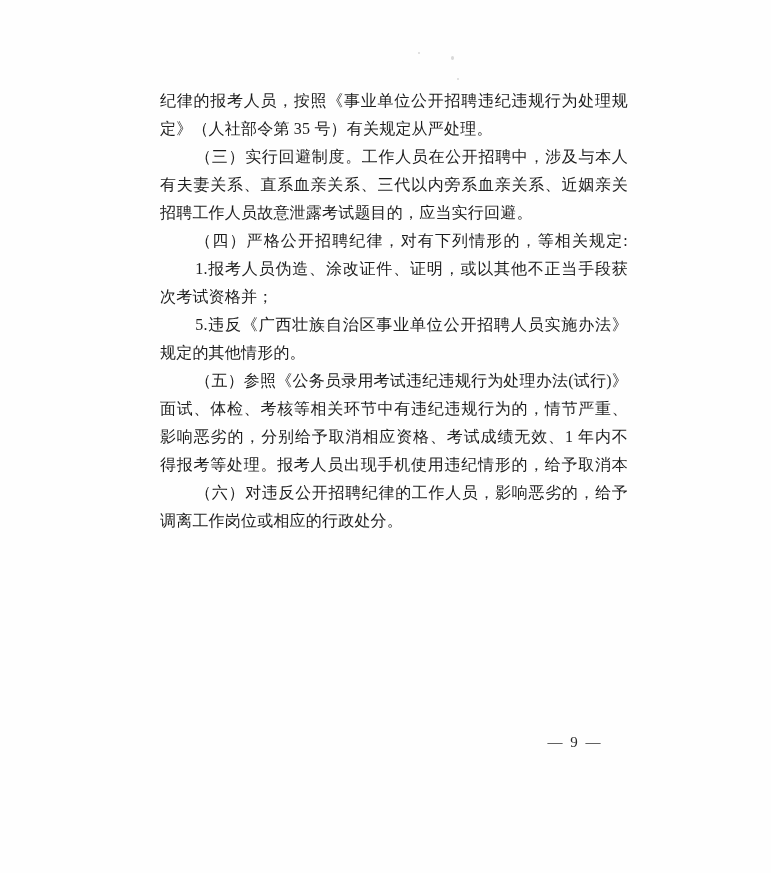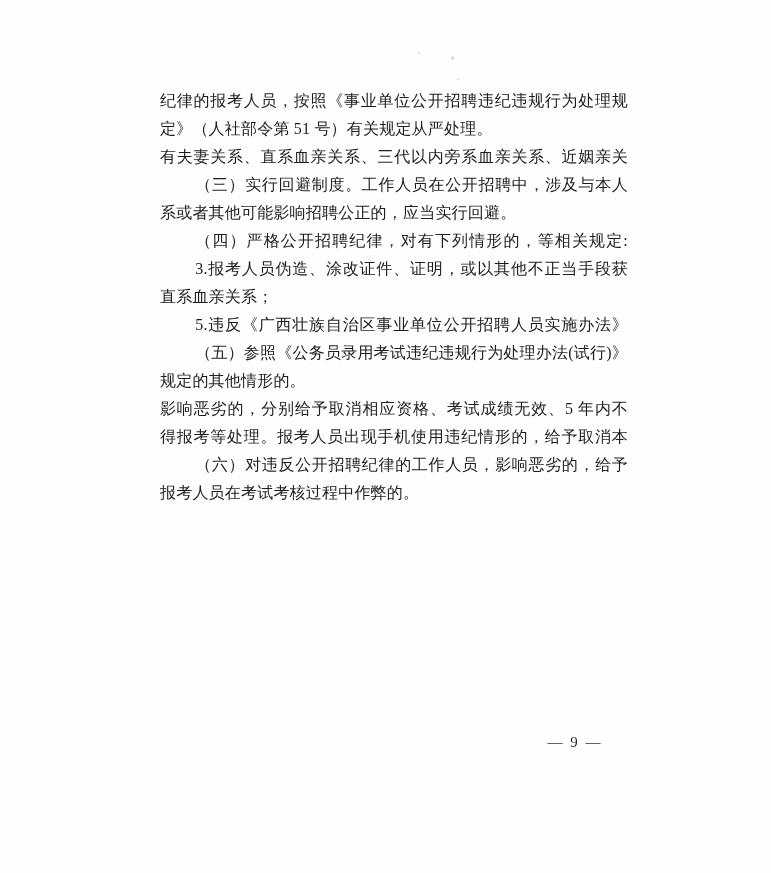--- a/index.html
+++ b/index.html
@@ -63,30 +63,31 @@
 </head>
 <body>
 
 <div class="scan-page">
   <span class="speck speck-1"></span>
   <span class="speck speck-2"></span>
   <span class="speck speck-3"></span>
 
   <div class="text-block">
       <div class="line justify">纪律的报考人员，按照《事业单位公开招聘违纪违规行为处理规</div>
-      <div class="line">定》（人社部令第 51 号）有关规定从严处理。</div>
+      <div class="line">定》（人社部令第 35 号）有关规定从严处理。</div>
+      <div class="line indent justify">（三）实行回避制度。工作人员在公开招聘中，涉及与本人</div>
       <div class="line justify">有夫妻关系、直系血亲关系、三代以内旁系血亲关系、近姻亲关</div>
-      <div class="line indent justify">（三）实行回避制度。工作人员在公开招聘中，涉及与本人</div>
-      <div class="line">系或者其他可能影响招聘公正的，应当实行回避。</div>
+      <div class="line">招聘工作人员故意泄露考试题目的，应当实行回避。</div>
       <div class="line indent justify">（四）严格公开招聘纪律，对有下列情形的，等相关规定:</div>
-      <div class="line indent justify">3.报考人员伪造、涂改证件、证明，或以其他不正当手段获</div>
-      <div class="line">直系血亲关系；</div>
+      <div class="line indent justify">1.报考人员伪造、涂改证件、证明，或以其他不正当手段获</div>
+      <div class="line">次考试资格并；</div>
       <div class="line indent justify">5.违反《广西壮族自治区事业单位公开招聘人员实施办法》</div>
+      <div class="line">规定的其他情形的。</div>
       <div class="line indent justify">（五）参照《公务员录用考试违纪违规行为处理办法(试行)》</div>
-      <div class="line">规定的其他情形的。</div>
-      <div class="line justify">影响恶劣的，分别给予取消相应资格、考试成绩无效、5 年内不</div>
+      <div class="line justify">面试、体检、考核等相关环节中有违纪违规行为的，情节严重、</div>
+      <div class="line justify">影响恶劣的，分别给予取消相应资格、考试成绩无效、1 年内不</div>
       <div class="line justify">得报考等处理。报考人员出现手机使用违纪情形的，给予取消本</div>
       <div class="line indent justify">（六）对违反公开招聘纪律的工作人员，影响恶劣的，给予</div>
-      <div class="line">报考人员在考试考核过程中作弊的。</div>
+      <div class="line">调离工作岗位或相应的行政处分。</div>
     </div>
 
   <div class="page-number">— 9 —</div>
 </div>
 
 </body></html>

